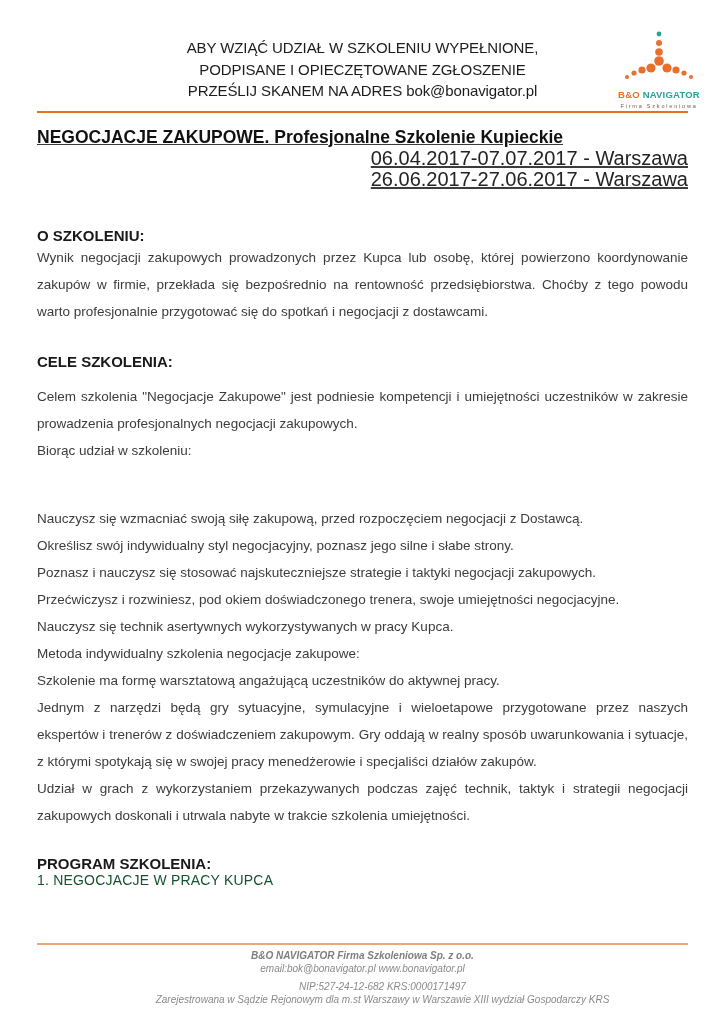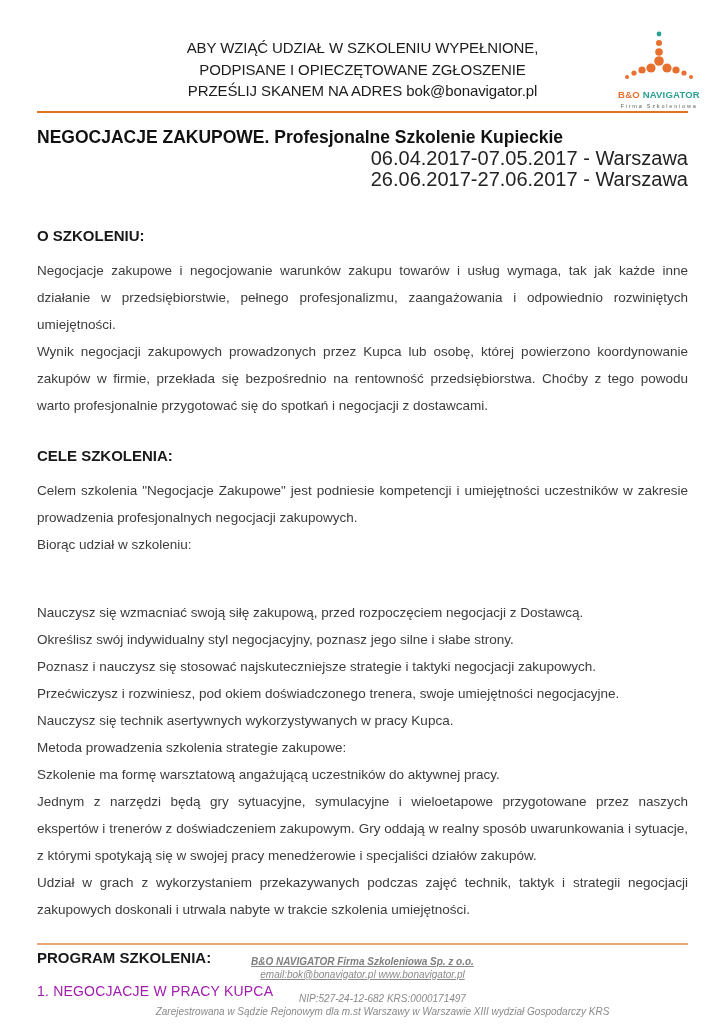--- a/index.html
+++ b/index.html
@@ -29,48 +29,48 @@
   }
   .logo-brand { font-size:9.5px; font-weight:bold; letter-spacing:0.2px; margin-top:1px; white-space:nowrap; }
   .logo-brand .orange { color:#E8702F; }
   .logo-brand .teal { color:#2AA094; }
   .logo-tagline { font-size:5.5px; letter-spacing:1.8px; color:#5f5f5f; margin-top:3px; white-space:nowrap; }
   .divider {
     margin:9px 37px 0 37px;
     border-top:2px solid #E8701F;
   }
   
-  .title-block { margin:14px 37px 0 37px; }
+  .title-block { margin:14px 37px 0 37px;text-decoration:underline; }
   .doc-title {
     font-size:17.5px; font-weight:bold; color:#111111; line-height:21px;
   }
   .doc-dates { text-align:right; font-size:20px; color:#232323; line-height:21.5px; }
   
   .content { margin:0 37px; }
   .section-heading {
     font-size:15px; font-weight:bold; color:#191919; line-height:17px;
   }
   .mt-about { margin-top:36px; }
   .mt-goals { margin-top:28px; }
   .mt-program { margin-top:26px; }
   .para {
     font-size:13.5px; line-height:27px; text-align:justify; color:#3c3c3c;
   }
   .para-first { margin-top:13px; }
   .line { font-size:13.5px; line-height:27px; color:#3c3c3c; }
   .benefits { margin-top:41px; }
-  .module-title { font-size:14px; line-height:16px; color:#a21caf; margin-top:17px; letter-spacing:0.2px; }
+  .module-title { font-size:14px; line-height:16px; color:#14532d; letter-spacing:0.2px; }
   
   .footer {
     position:absolute; left:0; right:0; top:943px;
   }
   .footer-divider { margin:0 37px; border-top:2px solid #EFA478; }
   .footer-text { text-align:center; font-style:italic; color:#8a8a8a; font-size:10px; line-height:12.5px; }
-  .footer-block1 { margin-top:11px;text-decoration:underline; }
-  .footer-block2 { margin-top:12px;padding-left:40px; }
+  .footer-block1 { margin-top:5px; }
+  .footer-block2 { margin-top:6px;padding-left:40px; }
   .footer-company { font-weight:bold; color:#7f7f7f; }
 </style>
 </head>
 <body>
 
 <div class="page">
 
   <div class="header-notice">
     <div>ABY WZIĄĆ UDZIAŁ W SZKOLENIU WYPEŁNIONE,</div>
     <div>PODPISANE I OPIECZĘTOWANE ZGŁOSZENIE</div>
@@ -93,41 +93,40 @@
       <circle cx="74" cy="49" r="2" fill="#E8702F"></circle>
     </svg>
     <div class="logo-brand"><span class="orange">B&amp;O</span> <span class="teal">NAVIGATOR</span></div>
     <div class="logo-tagline">Firma Szkoleniowa</div>
   </div>
 
   <div class="divider"></div>
 
   <div class="title-block">
     <div class="doc-title">NEGOCJACJE ZAKUPOWE. Profesjonalne Szkolenie Kupieckie</div>
-    <div class="doc-dates">06.04.2017-07.05.2017 - Warszawa</div>
+    <div class="doc-dates">06.04.2017-07.07.2017 - Warszawa</div>
     <div class="doc-dates">26.06.2017-27.06.2017 - Warszawa</div>
   </div>
 
   <div class="content">
 
     <div class="section-heading mt-about">O SZKOLENIU:</div>
-    <div class="para para-first">Negocjacje zakupowe i negocjowanie warunków zakupu towarów i usług wymaga, tak jak każde inne działanie w przedsiębiorstwie, pełnego profesjonalizmu, zaangażowania i odpowiednio rozwiniętych umiejętności.</div>
     <div class="para">Wynik negocjacji zakupowych prowadzonych przez Kupca lub osobę, której powierzono koordynowanie zakupów w firmie, przekłada się bezpośrednio na rentowność przedsiębiorstwa. Choćby z tego powodu warto profesjonalnie przygotować się do spotkań i negocjacji z dostawcami.</div>
 
     <div class="section-heading mt-goals">CELE SZKOLENIA:</div>
     <div class="para para-first">Celem szkolenia "Negocjacje Zakupowe" jest podniesie kompetencji i umiejętności uczestników w zakresie prowadzenia profesjonalnych negocjacji zakupowych.</div>
     <div class="line">Biorąc udział w szkoleniu:</div>
 
     <div class="benefits">
       <div class="line">Nauczysz się wzmacniać swoją siłę zakupową, przed rozpoczęciem negocjacji z Dostawcą.</div>
       <div class="line">Określisz swój indywidualny styl negocjacyjny, poznasz jego silne i słabe strony.</div>
       <div class="line">Poznasz i nauczysz się stosować najskuteczniejsze strategie i taktyki negocjacji zakupowych.</div>
       <div class="line">Przećwiczysz i rozwiniesz, pod okiem doświadczonego trenera, swoje umiejętności negocjacyjne.</div>
       <div class="line">Nauczysz się technik asertywnych wykorzystywanych w pracy Kupca.</div>
-      <div class="line">Metoda prowadzenia szkolenia strategie zakupowe:</div>
+      <div class="line">Metoda indywidualny szkolenia negocjacje zakupowe:</div>
       <div class="line">Szkolenie ma formę warsztatową angażującą uczestników do aktywnej pracy.</div>
     </div>
 
     <div class="para">Jednym z narzędzi będą gry sytuacyjne, symulacyjne i wieloetapowe przygotowane przez naszych ekspertów i trenerów z doświadczeniem zakupowym. Gry oddają w realny sposób uwarunkowania i sytuacje, z którymi spotykają się w swojej pracy menedżerowie i specjaliści działów zakupów.</div>
     <div class="para">Udział w grach z wykorzystaniem przekazywanych podczas zajęć technik, taktyk i strategii negocjacji zakupowych doskonali i utrwala nabyte w trakcie szkolenia umiejętności.</div>
 
     <div class="section-heading mt-program">PROGRAM SZKOLENIA:</div>
     <div class="module-title">1. NEGOCJACJE W PRACY KUPCA</div>
 
   </div>

